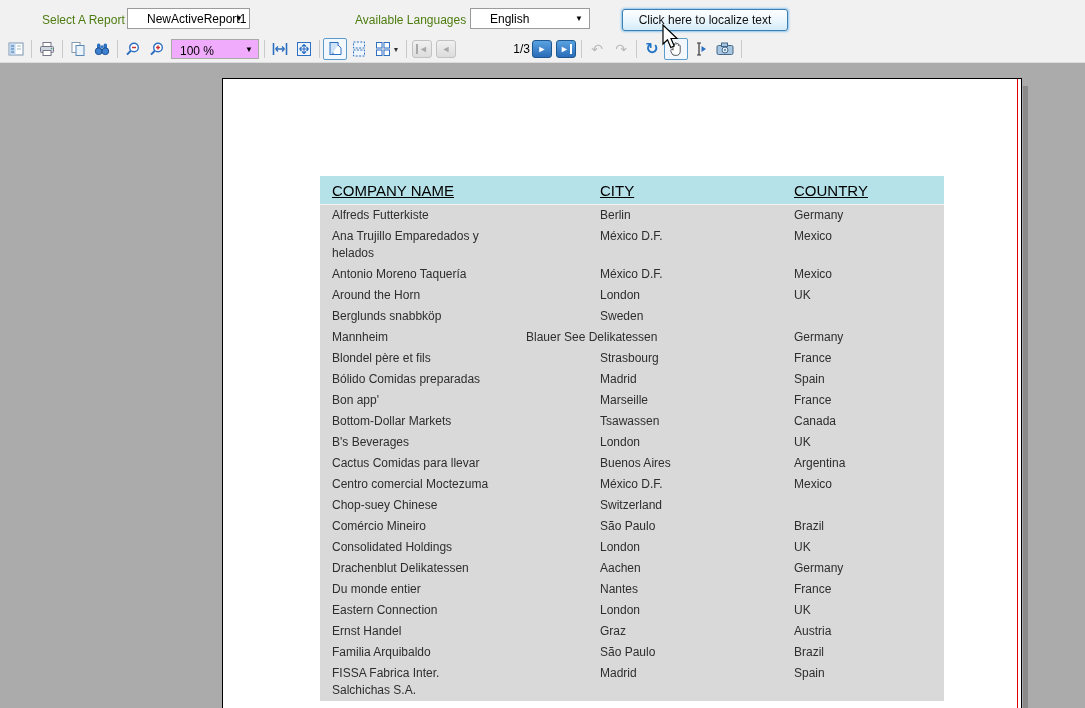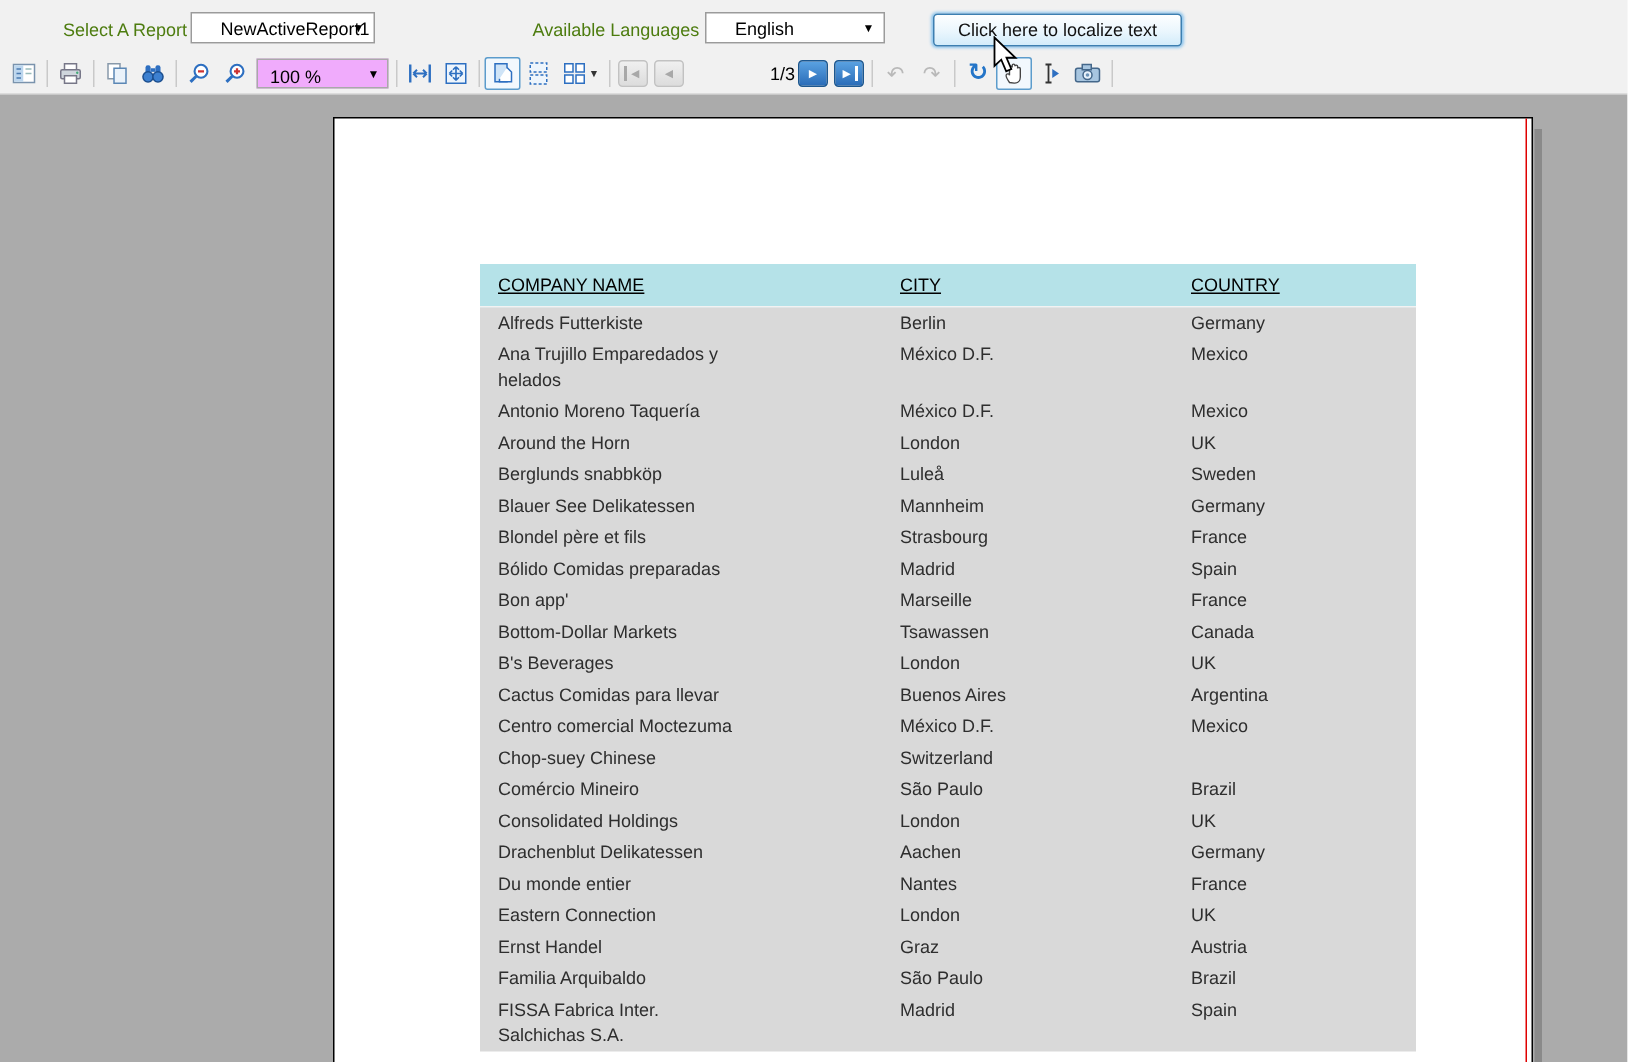--- a/index.html
+++ b/index.html
@@ -40,21 +40,21 @@
 
   
   .preview { position:absolute; left:0; top:63px; width:1085px; height:645px; background:#ababab; overflow:hidden; }
   .page { position:absolute; left:222px; top:15px; width:800px; height:700px; background:#fff; border:1px solid #000; }
   .page-shadow { position:absolute; left:1023px; top:23px; width:5px; height:622px; background:#8a8a8a; }
   .margin-line { position:absolute; left:794px; top:0; width:1px; height:100%; }
 
   
   .rpt-table { position:absolute; left:97px; top:97px; width:624px; }
   .rpt-header { display:flex; height:29px; border-bottom:1px solid #f2f2f2; }
-  .rpt-header .hcell { font-size:12px; color:#000; text-decoration:underline; line-height:29px;
+  .rpt-header .hcell { font-size:15px; color:#000; text-decoration:underline; line-height:29px;
                        padding-left:12px; white-space:nowrap; overflow:hidden; }
   .rpt-body { }
   .rpt-row { display:flex; min-height:21px; }
   .rpt-row .cell { font-size:12px; color:#2e2e2e; line-height:17px; padding:2px 0 2px 12px;
                    white-space:pre-line; overflow:hidden; }
   .c1 { width:268px; } .c2 { width:194px; } .c3 { width:162px; }
 
   
   .cursor { position:absolute; left:661px; top:24px; z-index:50; }
 </style>
@@ -284,26 +284,25 @@
     <div class="cell c2">México D.F.</div>
     <div class="cell c3">Mexico</div>
   </div>
           <div class="rpt-row">
     <div class="cell c1">Around the Horn</div>
     <div class="cell c2">London</div>
     <div class="cell c3">UK</div>
   </div>
           <div class="rpt-row">
     <div class="cell c1">Berglunds snabbköp</div>
-    <div class="cell c2">Luleå</div>
     <div class="cell c3">Sweden</div>
   </div>
           <div class="rpt-row">
+    <div class="cell c2">Mannheim</div>
     <div class="cell c1">Blauer See Delikatessen</div>
-    <div class="cell c2">Mannheim</div>
     <div class="cell c3">Germany</div>
   </div>
           <div class="rpt-row">
     <div class="cell c1">Blondel père et fils</div>
     <div class="cell c2">Strasbourg</div>
     <div class="cell c3">France</div>
   </div>
           <div class="rpt-row">
     <div class="cell c1">Bólido Comidas preparadas</div>
     <div class="cell c2">Madrid</div>

